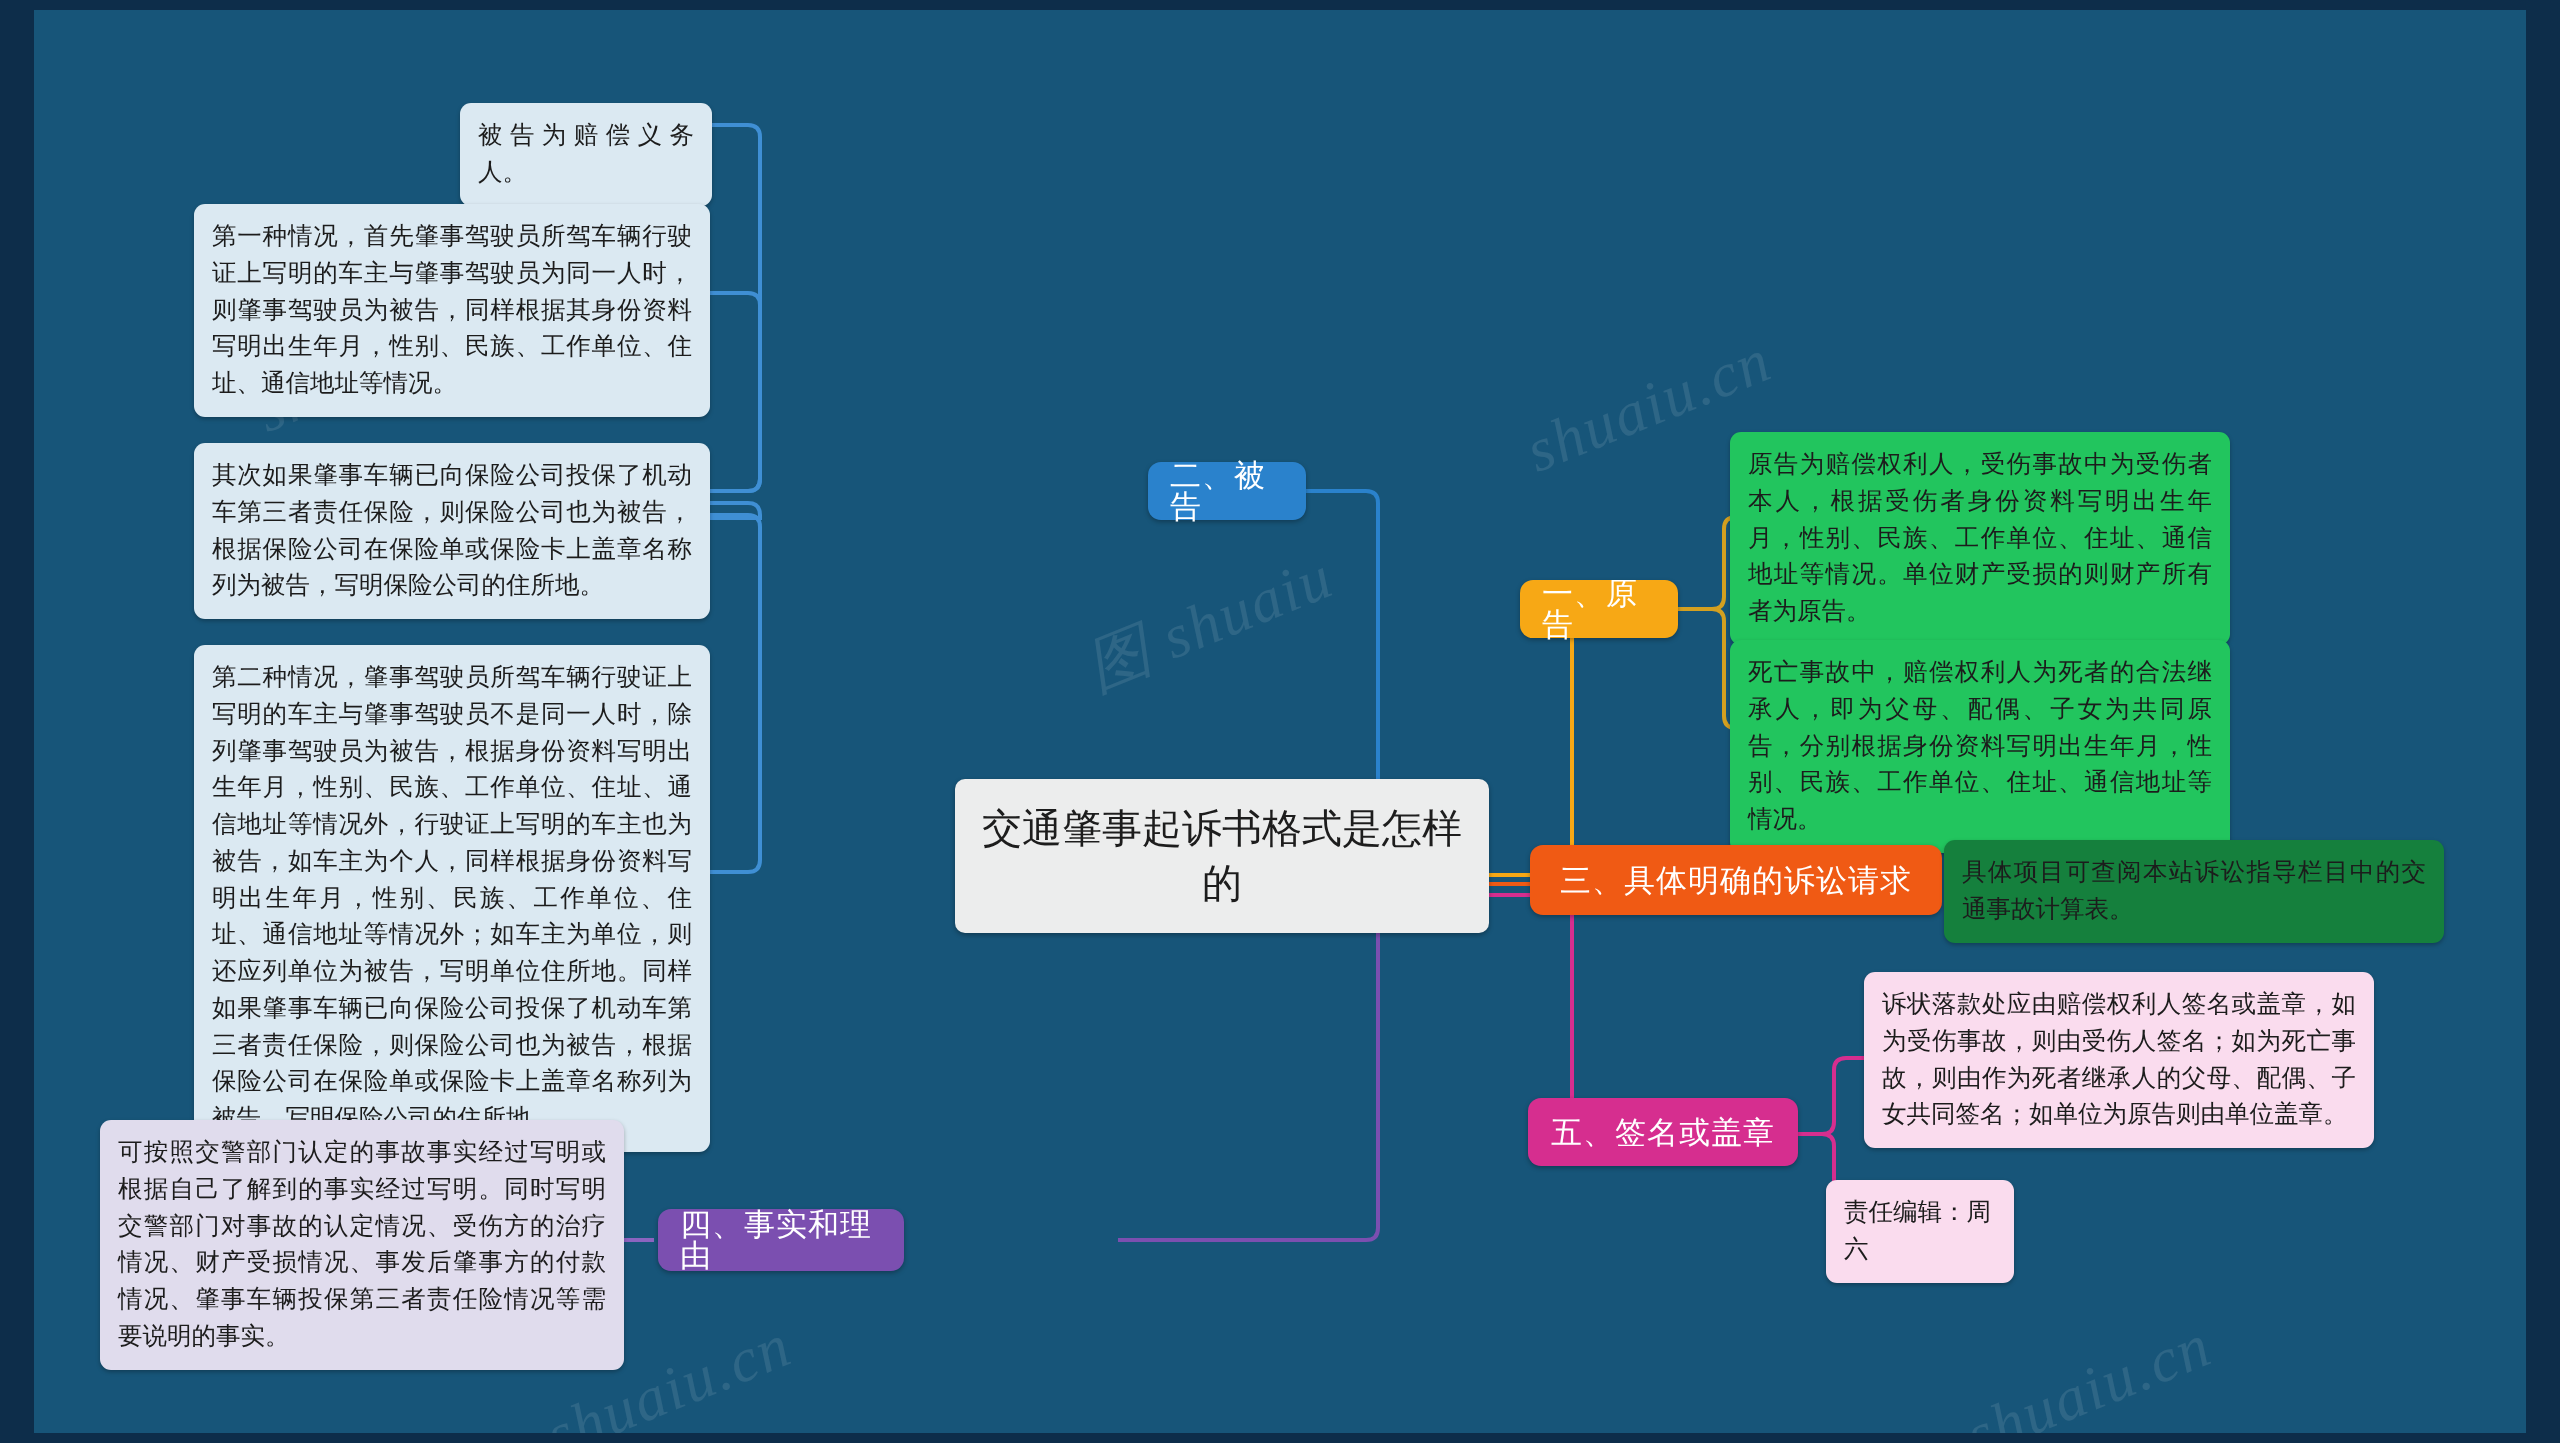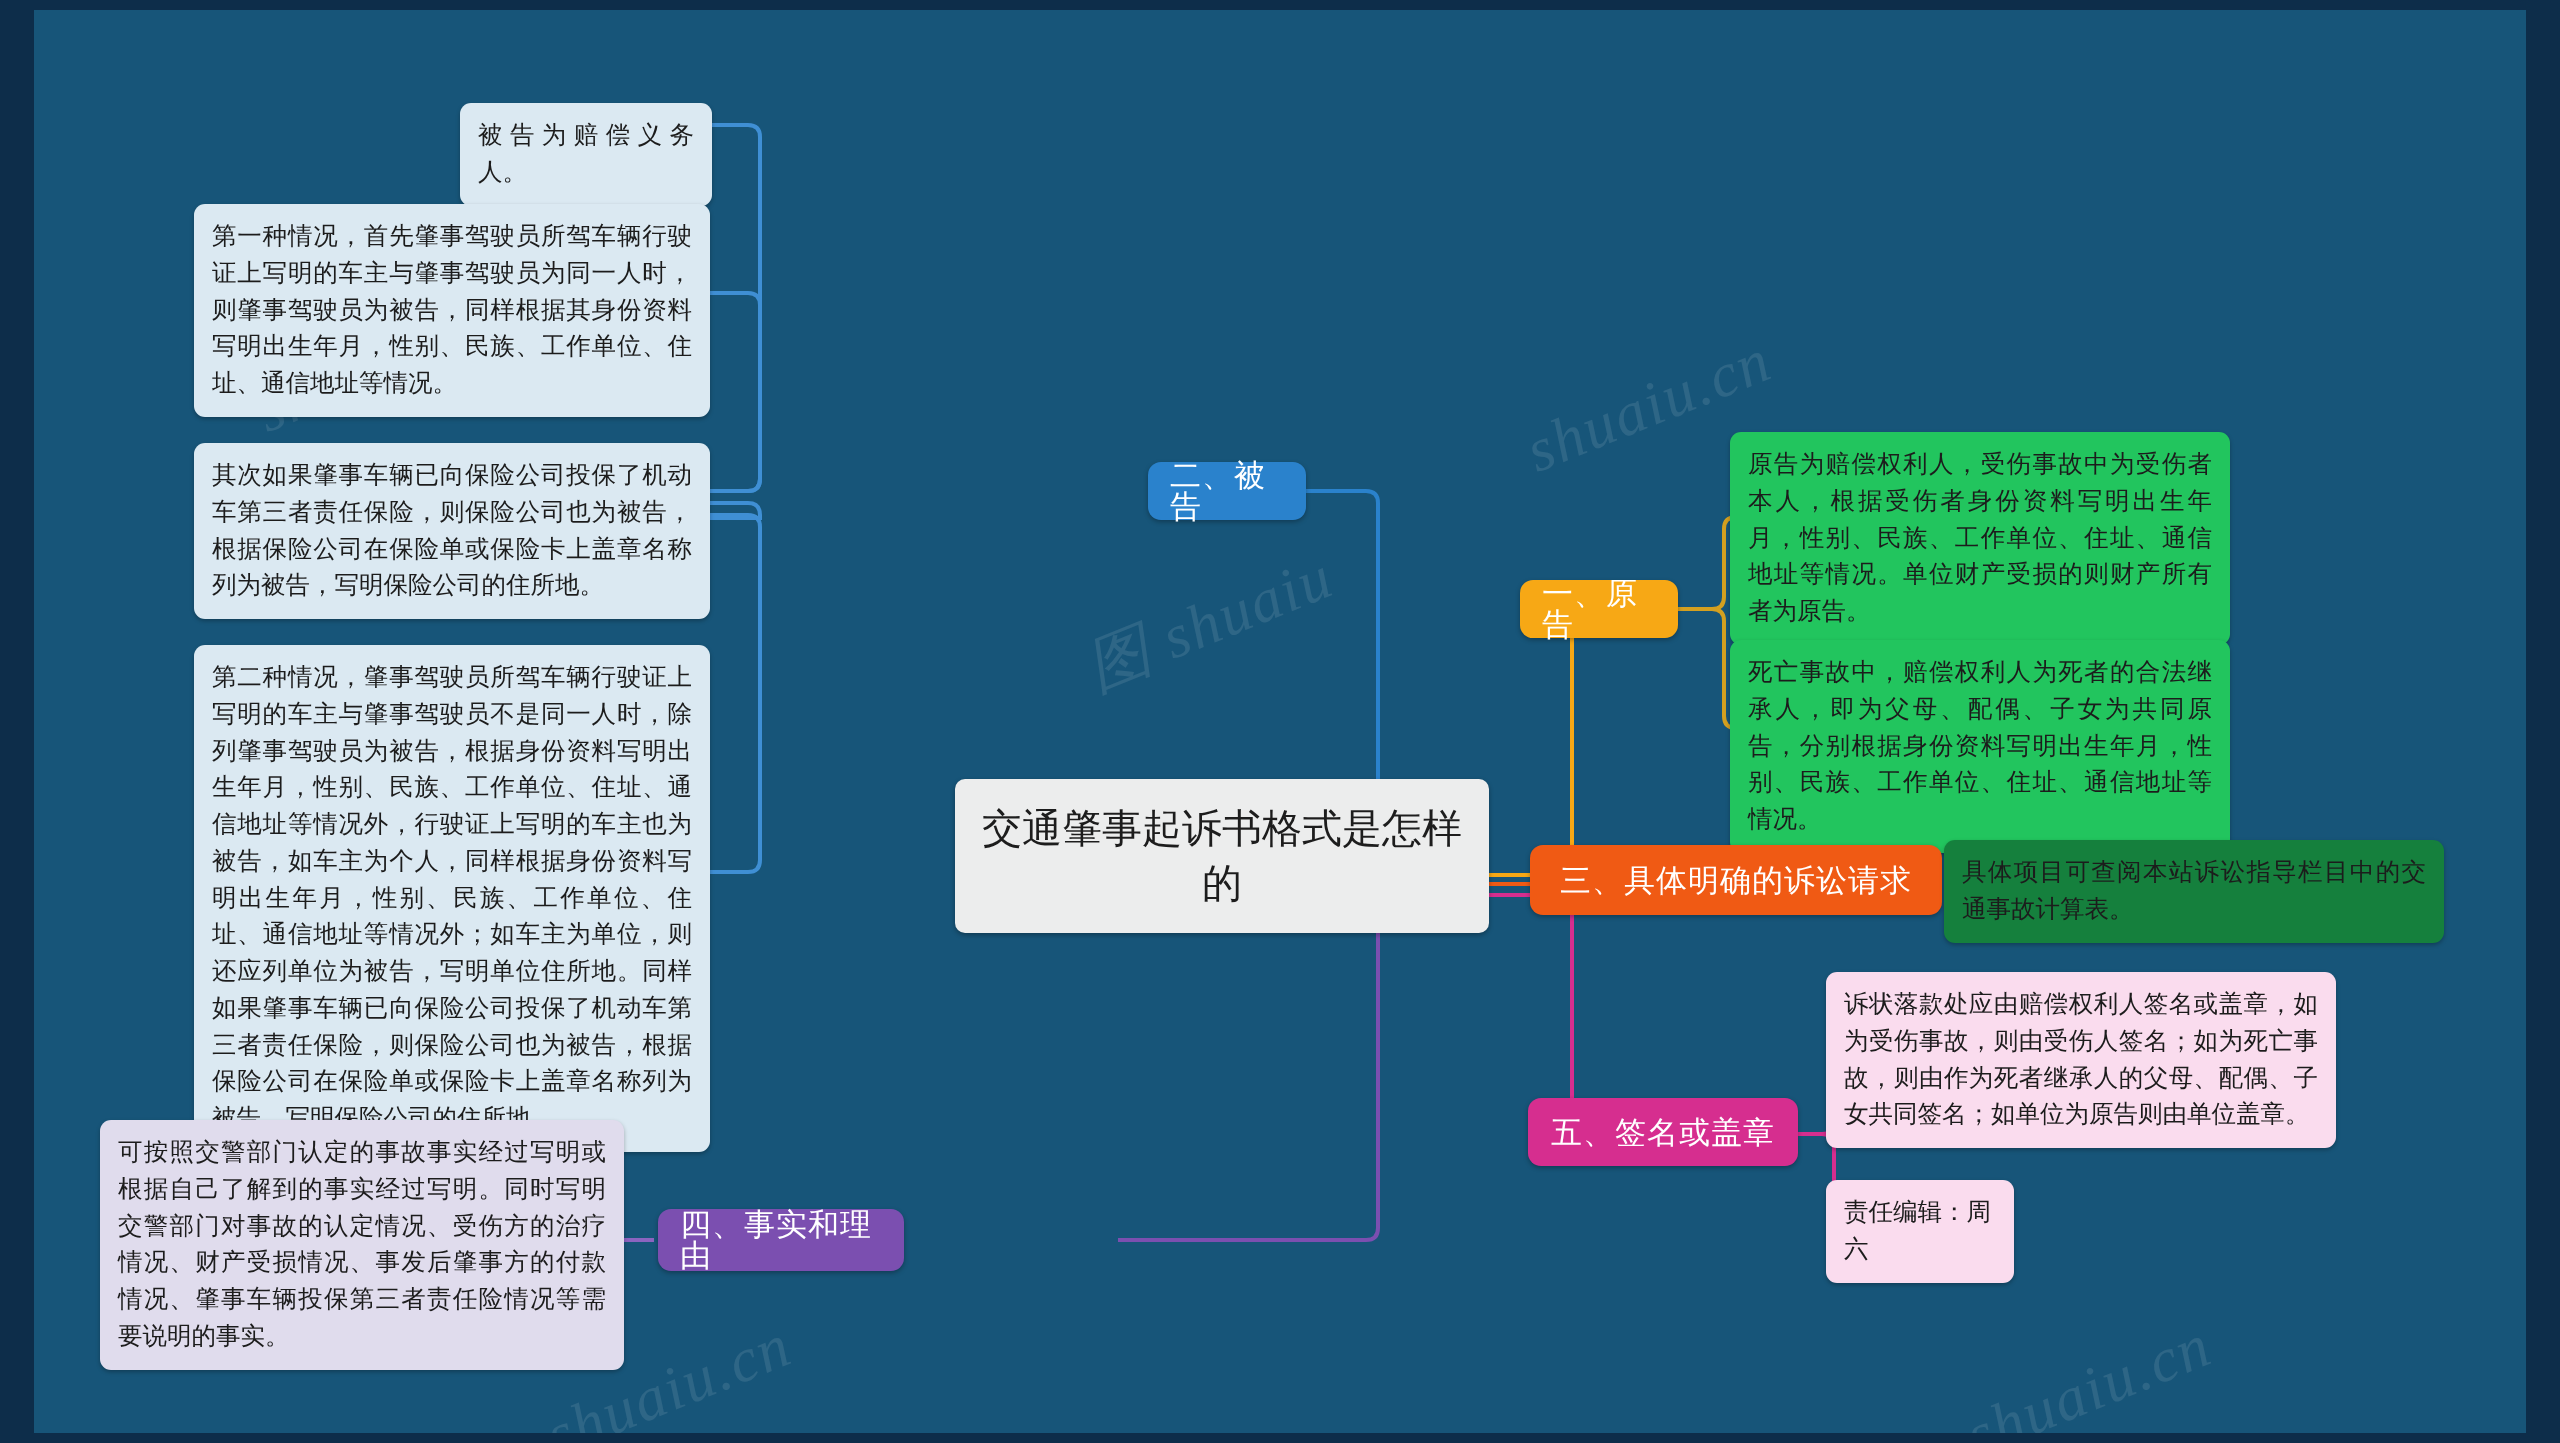--- a/index.html
+++ b/index.html
@@ -173,21 +173,21 @@
   <div class="node leaf l-cream" style="left:1730px; top:432px; width:500px;">原告为赔偿权利人，受伤事故中为受伤者本人，根据受伤者身份资料写明出生年月，性别、民族、工作单位、住址、通信地址等情况。单位财产受损的则财产所有者为原告。</div>
 
   <div class="node leaf l-cream" style="left:1730px; top:640px; width:500px;">死亡事故中，赔偿权利人为死者的合法继承人，即为父母、配偶、子女为共同原告，分别根据身份资料写明出生年月，性别、民族、工作单位、住址、通信地址等情况。</div>
 
   <div class="node branch b-qingqiu" style="left:1530px; top:845px; width:412px; height:70px;">三、具体明确的诉讼请求</div>
 
   <div class="node leaf l-peach" style="left:1944px; top:840px; width:500px;">具体项目可查阅本站诉讼指导栏目中的交通事故计算表。</div>
 
   <div class="node branch b-qianming" style="left:1528px; top:1098px; width:270px; height:68px;">五、签名或盖章</div>
 
-  <div class="node leaf l-pink" style="left:1826px; top:972px; width:510px;">诉状落款处应由赔偿权利人签名或盖章，如为受伤事故，则由受伤人签名；如为死亡事故，则由作为死者继承人的父母、配偶、子女共同签名；如单位为原告则由单位盖章。</div>
+  <div class="node leaf l-pink" style="left:1864px; top:972px; width:510px;">诉状落款处应由赔偿权利人签名或盖章，如为受伤事故，则由受伤人签名；如为死亡事故，则由作为死者继承人的父母、配偶、子女共同签名；如单位为原告则由单位盖章。</div>
 
   <div class="node leaf l-pink center-t" style="left:1826px; top:1180px; width:188px;">责任编辑：周六</div>
 
   <div class="frame-left"></div>
   <div class="frame-right"></div>
   <div class="frame-top"></div>
   <div class="frame-bottom"></div>
 </div>
 
 </body></html>

